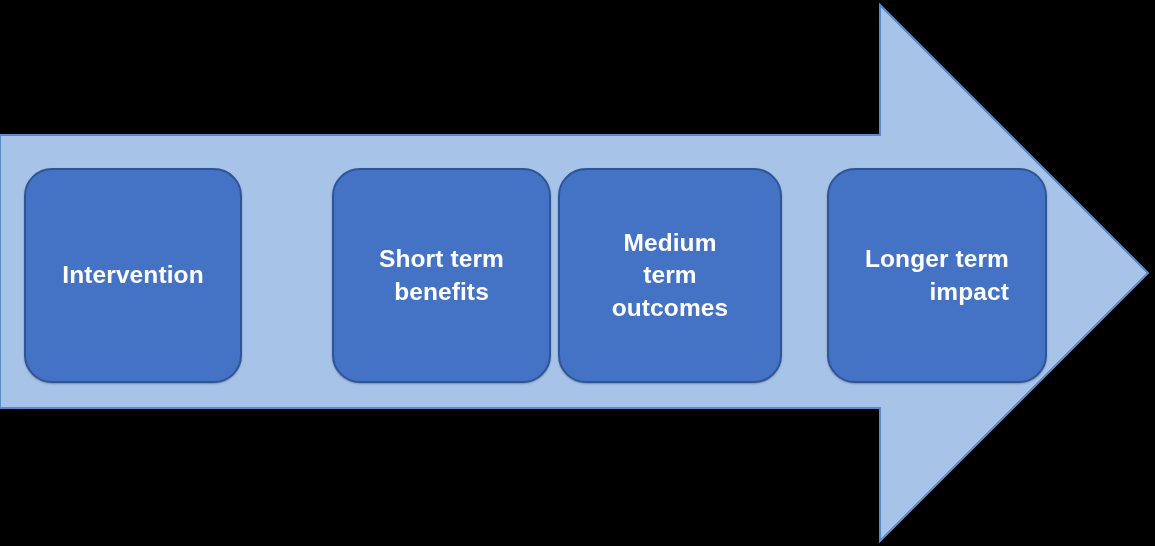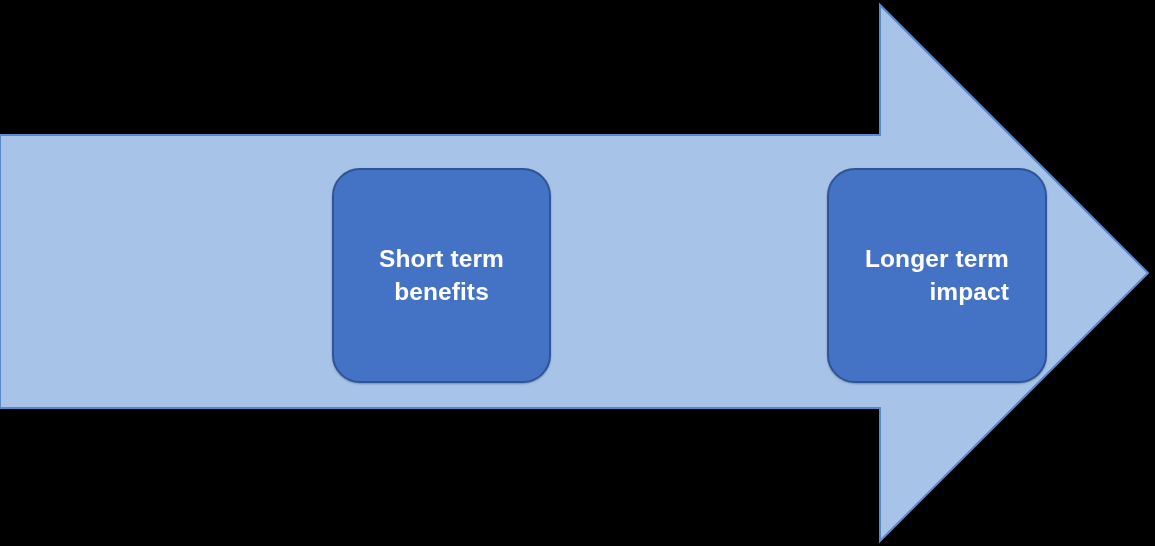--- a/index.html
+++ b/index.html
@@ -55,25 +55,33 @@
 </style>
 </head>
 <body>
 
 <div id="canvas">
 
   <svg id="arrow-svg" viewBox="0 0 1155 546" preserveAspectRatio="none" xmlns="http://www.w3.org/2000/svg">
     <polygon points="0,135 880,135 880,5 1148,273 880,541 880,408 0,408" fill="#A8C3E8" stroke="#5B8AC9" stroke-width="2" stroke-linejoin="miter"></polygon>
   </svg>
 
+  <div class="stage-box" id="box-intervention">
+    <span class="stage-label">Intervention</span>
+  </div>
 
   <div class="stage-box" id="box-short-term">
     <span class="stage-label">Short term
 benefits</span>
   </div>
 
+  <div class="stage-box" id="box-medium-term">
+    <span class="stage-label">Medium
+term
+outcomes</span>
+  </div>
 
   <div class="stage-box" id="box-longer-term">
     <span class="stage-label">Longer term
 impact</span>
   </div>
 
 </div>
 
 </body></html>

